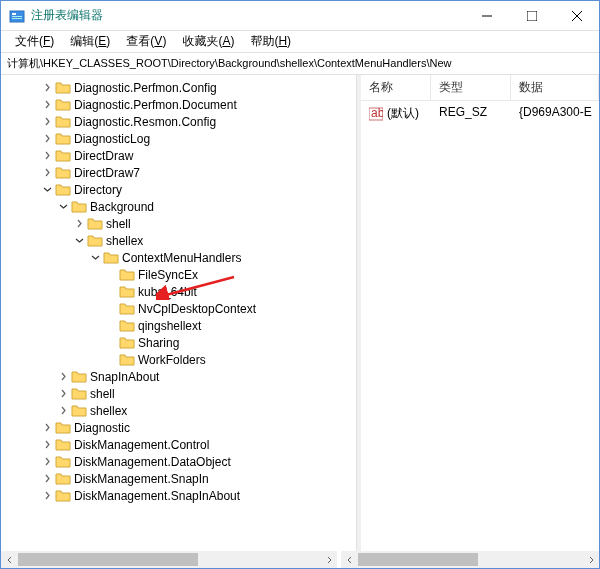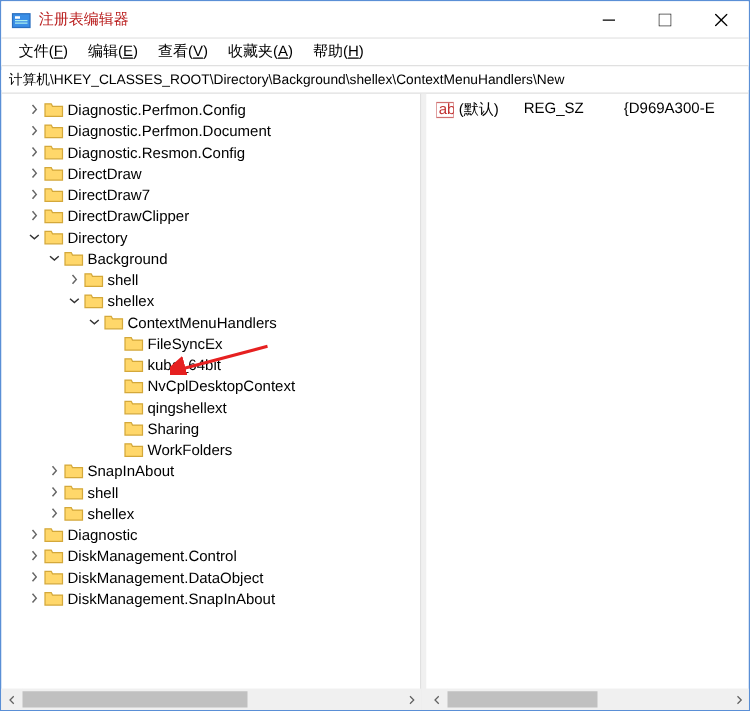--- a/index.html
+++ b/index.html
@@ -1,29 +1,29 @@
 <!DOCTYPE html>
 <html><head>
 <meta charset="utf-8">
 <style>
 * { margin: 0; padding: 0; box-sizing: border-box; font-family: "Microsoft YaHei", "Segoe UI", sans-serif; font-size: 12px; }
 body { background: #fff; width: 600px; height: 569px; overflow: hidden; border: 1px solid #5a8fd6; position: relative; }
 .titlebar { height: 30px; display: flex; align-items: center; padding-left: 8px; background: #fff; border-bottom: 1px solid #e0e0e0; }
 .titlebar .icon { width: 16px; height: 16px; margin-right: 6px; }
-.titlebar .title { flex: 1; font-size: 12px; color: #b91c1c; }
+.titlebar .title { flex: 1; font-size: 12px; color: #0f766e; }
 .winbtns { display: flex; height: 100%; }
 .winbtn { width: 45px; display: flex; align-items: center; justify-content: center; color: #000; }
 .winbtn svg { width: 10px; height: 10px; }
 .menubar { height: 22px; display: flex; align-items: center; padding-left: 6px; border-bottom: 1px solid #e0e0e0; background: #fff; }
 .menuitem { padding: 2px 8px; color: #000; cursor: default; }
 .menuitem u { text-decoration: underline; }
 .addressbar { height: 22px; border-bottom: 1px solid #e0e0e0; display: flex; align-items: center; }
 .addrinput { flex: 1; border: none; padding: 2px 6px; font-size: 11px; outline: none; background: #fff; }
 .content { display: flex; height: calc(100% - 74px); }
-.treepane { width: 336px; overflow: auto; border-right: 1px solid #e0e0e0; position: relative; }
+.treepane { width: 336px; overflow: auto; border-right: 1px solid #e0e0e0; position: relative; margin-left: 20px; }
 .splitter { width: 4px; background: #f0f0f0; cursor: ew-resize; }
 .listpane { flex: 1; overflow: auto; }
 .listheader { display: flex; border-bottom: 1px solid #e8e8e8; background: #fff; position: sticky; top: 0; }
 .listheader .col { padding: 4px 8px; border-right: 1px solid #e8e8e8; color: #333; font-size: 12px; }
 .col-name { width: 70px; }
 .col-type { width: 80px; }
 .col-data { flex: 1; }
 .listrow { display: flex; padding: 2px 0; }
 .listrow .col { padding: 2px 8px; font-size: 12px; white-space: nowrap; overflow: hidden; }
 .listrow .col-name { display: flex; align-items: center; gap: 4px; }
@@ -127,50 +127,50 @@
         <div class="row">
           <span class="indent" style="width: 16px;"></span>
           <span class="twisty">
             <svg viewBox="0 0 9 9">
               <path d="M3,1 L6,4.5 L3,8" fill="none" stroke="#666" stroke-width="1.2"></path>
             </svg>
           </span>
           <svg class="folder" viewBox="0 0 16 14">
             <path d="M1,3 L1,12 L15,12 L15,4 L7,4 L6,2 L1,2 Z" fill="#ffd76a" stroke="#d4a83a"></path>
           </svg>
+          <span class="label">DiagnosticLog</span>
+        </div>
+        <div class="row">
+          <span class="indent" style="width: 16px;"></span>
+          <span class="twisty">
+            <svg viewBox="0 0 9 9">
+              <path d="M3,1 L6,4.5 L3,8" fill="none" stroke="#666" stroke-width="1.2"></path>
+            </svg>
+          </span>
+          <svg class="folder" viewBox="0 0 16 14">
+            <path d="M1,3 L1,12 L15,12 L15,4 L7,4 L6,2 L1,2 Z" fill="#ffd76a" stroke="#d4a83a"></path>
+          </svg>
           <span class="label">DirectDraw</span>
         </div>
         <div class="row">
           <span class="indent" style="width: 16px;"></span>
           <span class="twisty">
             <svg viewBox="0 0 9 9">
               <path d="M3,1 L6,4.5 L3,8" fill="none" stroke="#666" stroke-width="1.2"></path>
             </svg>
           </span>
           <svg class="folder" viewBox="0 0 16 14">
             <path d="M1,3 L1,12 L15,12 L15,4 L7,4 L6,2 L1,2 Z" fill="#ffd76a" stroke="#d4a83a"></path>
           </svg>
           <span class="label">DirectDraw7</span>
         </div>
         <div class="row">
           <span class="indent" style="width: 16px;"></span>
           <span class="twisty">
             <svg viewBox="0 0 9 9">
-              <path d="M3,1 L6,4.5 L3,8" fill="none" stroke="#666" stroke-width="1.2"></path>
-            </svg>
-          </span>
-          <svg class="folder" viewBox="0 0 16 14">
-            <path d="M1,3 L1,12 L15,12 L15,4 L7,4 L6,2 L1,2 Z" fill="#ffd76a" stroke="#d4a83a"></path>
-          </svg>
-          <span class="label">DirectDrawClipper</span>
-        </div>
-        <div class="row">
-          <span class="indent" style="width: 16px;"></span>
-          <span class="twisty">
-            <svg viewBox="0 0 9 9">
               <path d="M1,3 L4.5,6 L8,3" fill="none" stroke="#333" stroke-width="1.2"></path>
             </svg>
           </span>
           <svg class="folder" viewBox="0 0 16 14">
             <path d="M1,3 L1,12 L15,12 L15,4 L7,4 L6,2 L1,2 Z" fill="#ffd76a" stroke="#d4a83a"></path>
           </svg>
           <span class="label">Directory</span>
         </div>
         <div class="row">
           <span class="indent" style="width: 32px;"></span>
@@ -332,20 +332,32 @@
           <span class="indent" style="width: 16px;"></span>
           <span class="twisty">
             <svg viewBox="0 0 9 9">
               <path d="M3,1 L6,4.5 L3,8" fill="none" stroke="#666" stroke-width="1.2"></path>
             </svg>
           </span>
           <svg class="folder" viewBox="0 0 16 14">
             <path d="M1,3 L1,12 L15,12 L15,4 L7,4 L6,2 L1,2 Z" fill="#ffd76a" stroke="#d4a83a"></path>
           </svg>
           <span class="label">DiskManagement.DataObject</span>
+        </div>
+        <div class="row">
+          <span class="indent" style="width: 16px;"></span>
+          <span class="twisty">
+            <svg viewBox="0 0 9 9">
+              <path d="M3,1 L6,4.5 L3,8" fill="none" stroke="#666" stroke-width="1.2"></path>
+            </svg>
+          </span>
+          <svg class="folder" viewBox="0 0 16 14">
+            <path d="M1,3 L1,12 L15,12 L15,4 L7,4 L6,2 L1,2 Z" fill="#ffd76a" stroke="#d4a83a"></path>
+          </svg>
+          <span class="label">DiskManagement.SnapIn</span>
         </div>
         <div class="row">
           <span class="indent" style="width: 16px;"></span>
           <span class="twisty">
             <svg viewBox="0 0 9 9">
               <path d="M3,1 L6,4.5 L3,8" fill="none" stroke="#666" stroke-width="1.2"></path>
             </svg>
           </span>
           <svg class="folder" viewBox="0 0 16 14">
             <path d="M1,3 L1,12 L15,12 L15,4 L7,4 L6,2 L1,2 Z" fill="#ffd76a" stroke="#d4a83a"></path>
@@ -358,20 +370,25 @@
       <defs>
           <marker id="ah" markerWidth="8" markerHeight="8" refX="1" refY="4" orient="auto">
             <path d="M0,0 L8,4 L0,8 Z" fill="#e62020"></path>
           </marker>
         </defs>
       <line x1="78" y1="2" x2="10" y2="20" stroke="#e62020" stroke-width="2.5" marker-end="url(#ah)"></line>
     </svg>
   </div>
   <div class="splitter"></div>
   <div class="listpane">
+    <div class="listheader">
+      <div class="col col-name">名称</div>
+      <div class="col col-type">类型</div>
+      <div class="col col-data">数据</div>
+    </div>
     <div class="listrow">
       <div class="col col-name">
         <svg class="val-icon" viewBox="0 0 14 14">
           <rect x="0" y="1" width="14" height="12" fill="#fff" stroke="#d07070"></rect>
           <text x="2" y="10" font-size="8" fill="#c03030">ab</text>
         </svg>
         <span>(默认)</span>
       </div>
       <div class="col col-type">REG_SZ</div>
       <div class="col col-data">{D969A300-E</div>

